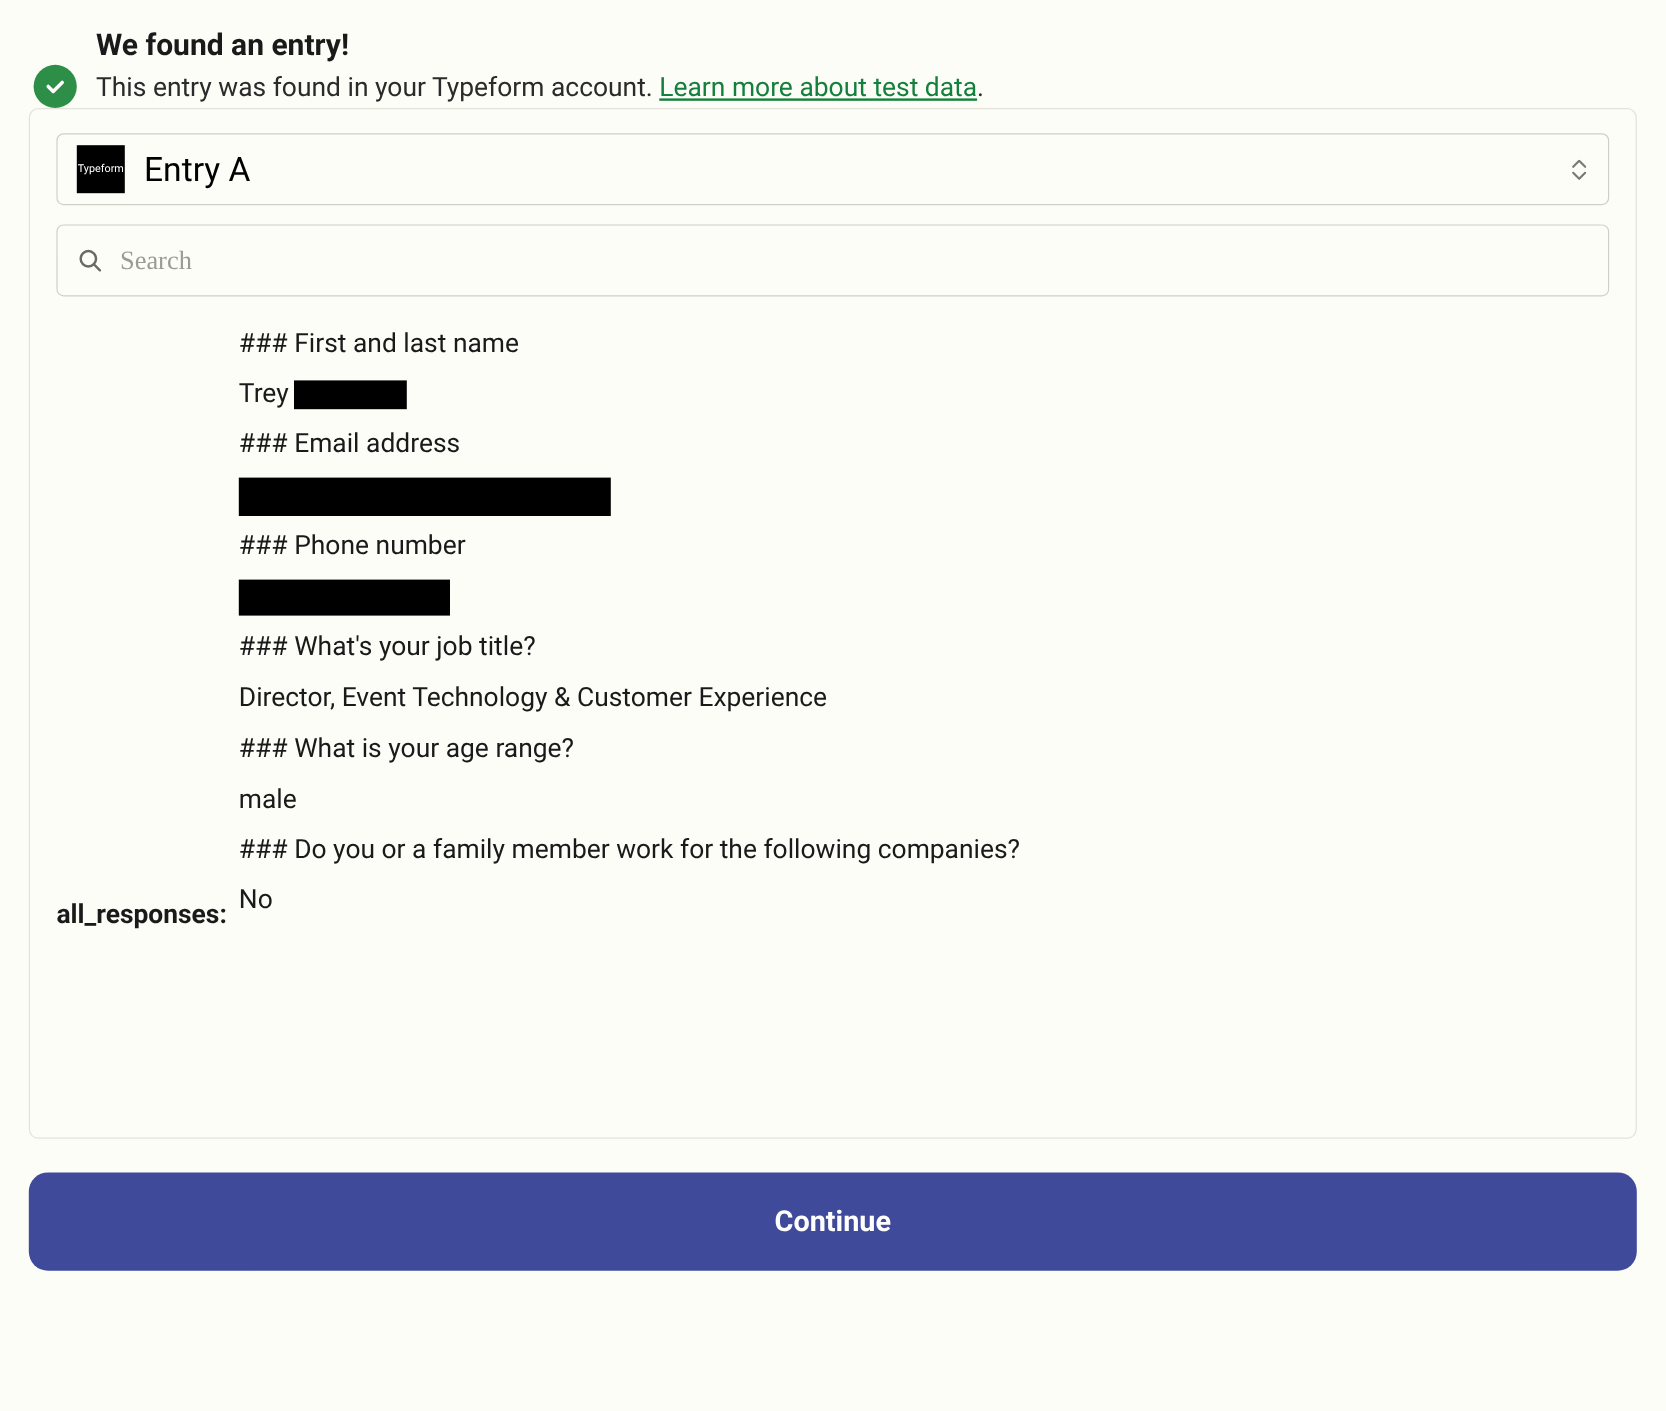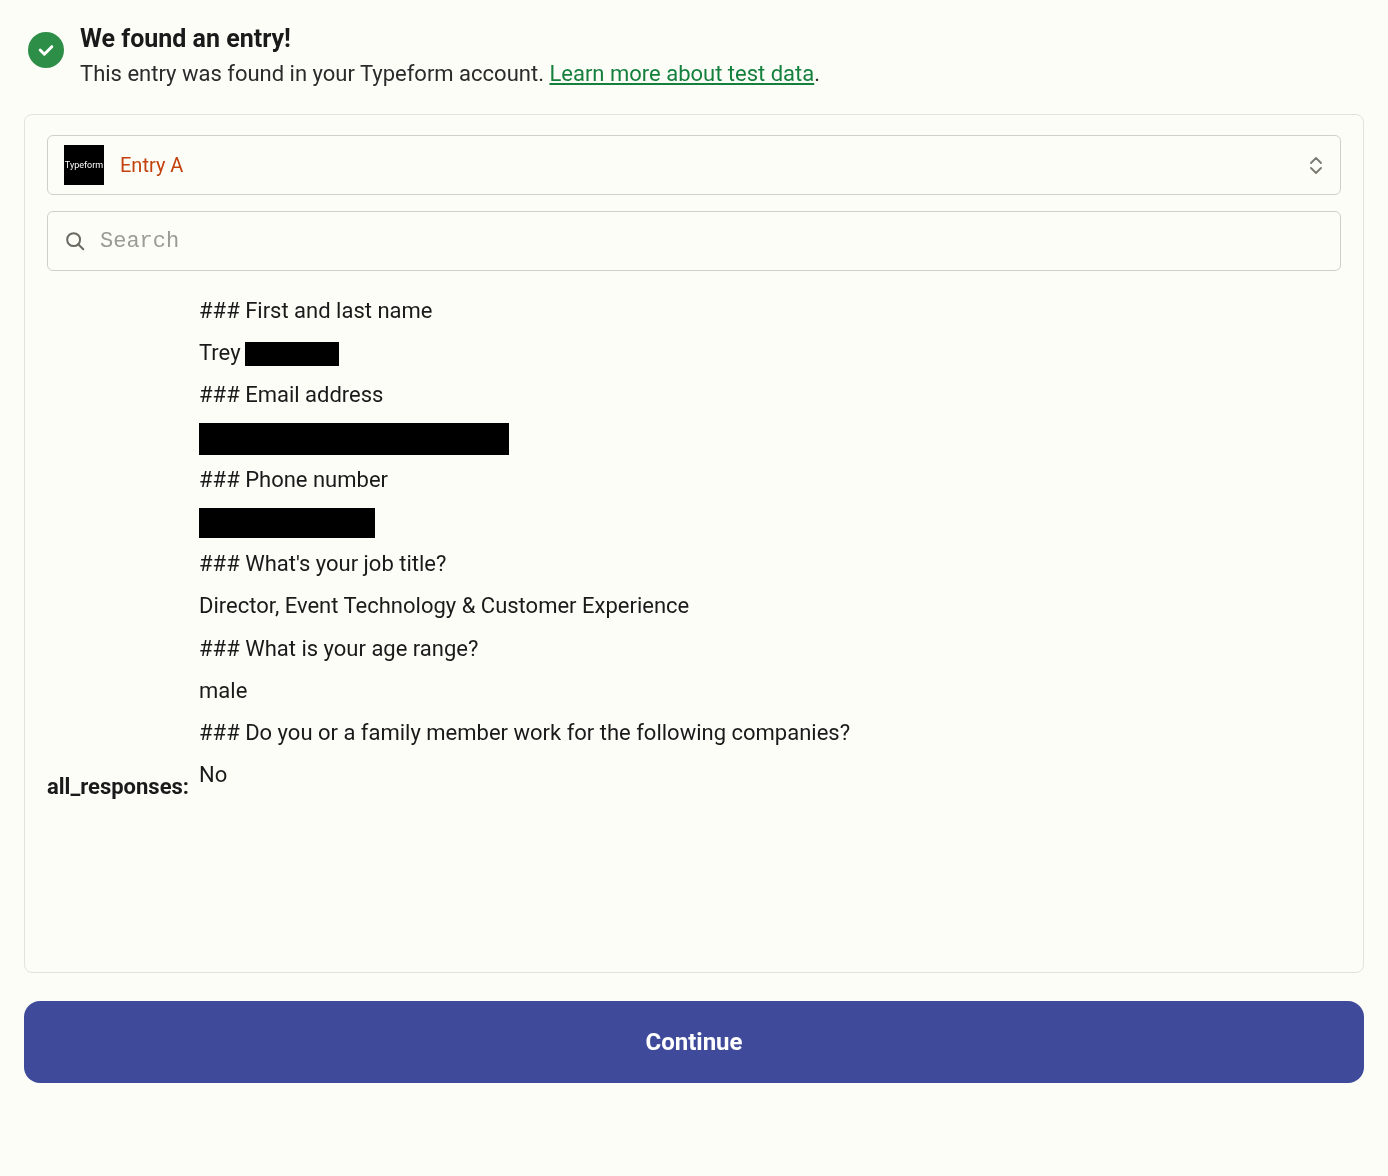--- a/index.html
+++ b/index.html
@@ -11,22 +11,22 @@
       font-family: -apple-system, BlinkMacSystemFont, "Segoe UI", Roboto, Helvetica, Arial, sans-serif;
       background: #fdfdf8;
       padding: 24px;
       color: #1a1a1a;
       font-size: 16px;
       width: 1388px;
     }
     .header-row {
       display: flex;
       gap: 16px;
-      margin-bottom: 24px;
       padding-left: 4px;
+      align-items: flex-end;
     }
     .check-badge {
       width: 36px;
       height: 36px;
       background: #2d8f47;
       border-radius: 50%;
       display: flex;
       align-items: center;
       justify-content: center;
       margin-top: 8px;
@@ -77,22 +77,22 @@
       background: #000;
       color: #fff;
       font-size: 9px;
       display: flex;
       align-items: center;
       justify-content: center;
       margin-right: 16px;
       font-weight: 400;
     }
     .entry-label {
-      font-size: 20px;
-      color: #c2410c;
+      font-size: 28px;
+      color: #000000;
       flex: 1;
     }
     .entry-chevron {
       width: 16px;
       height: 24px;
       display: flex;
       flex-direction: column;
       align-items: center;
       justify-content: center;
       gap: 1px;
@@ -116,21 +116,21 @@
       margin-right: 14px;
       flex-shrink: 0;
     }
     .search-input {
       border: none;
       outline: none;
       background: transparent;
       font-size: 22px;
       color: #1a1a1a;
       width: 100%;
-      font-family: Liberation Mono, monospace;
+      font-family: Liberation Serif, serif;
     }
     .search-input::placeholder {
       color: #9b9b94;
     }
     .data-row {
       display: flex;
       align-items: flex-end;
       gap: 10px;
     }
     .data-key {

